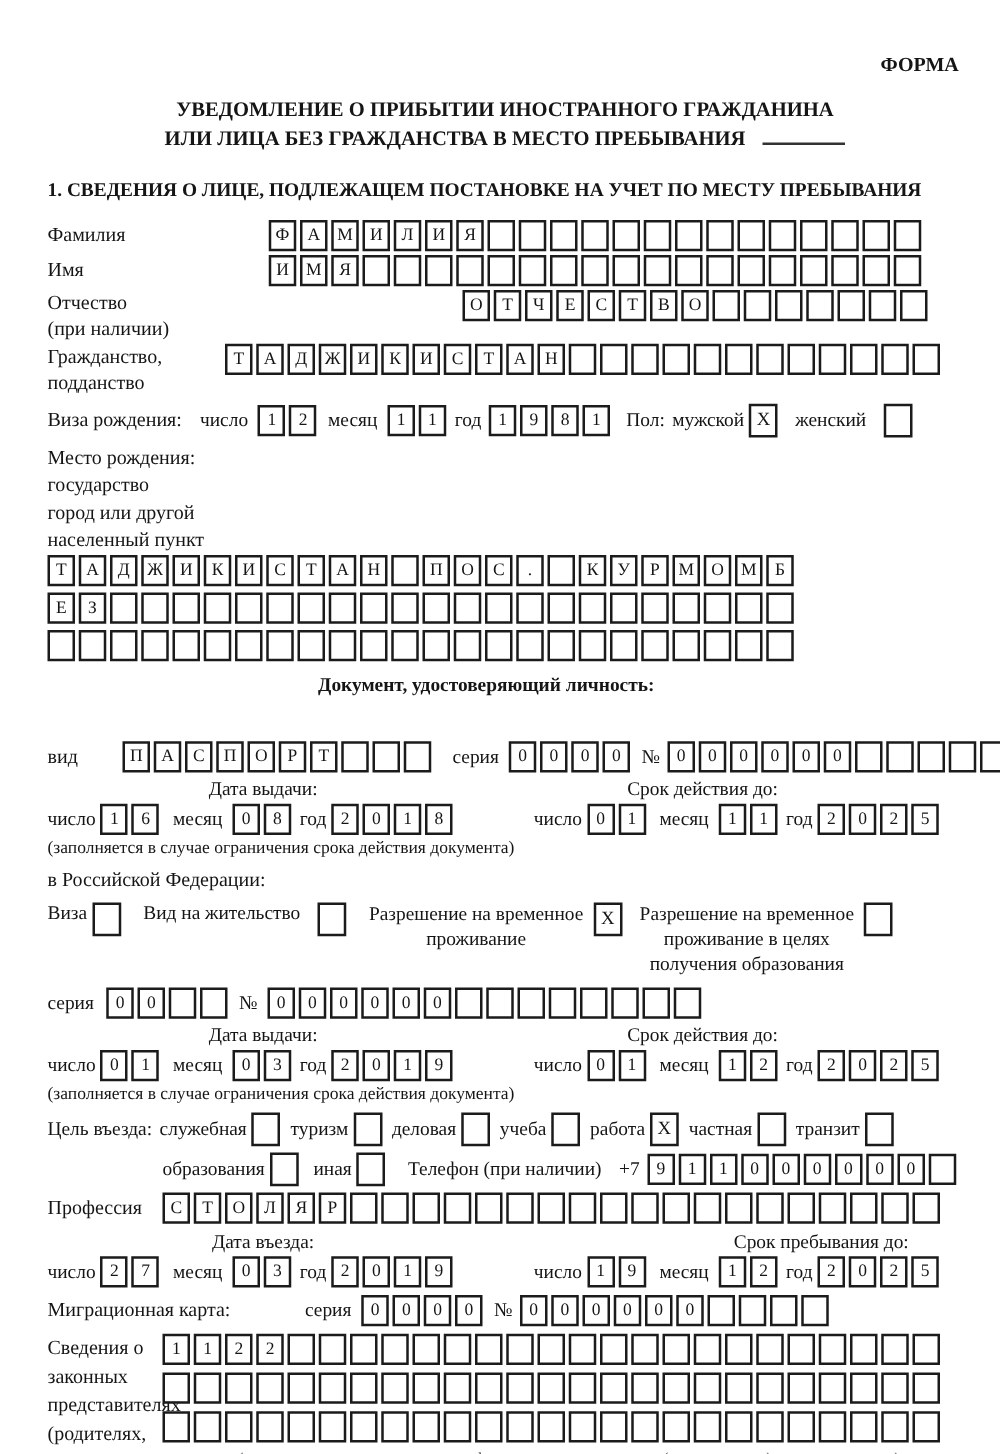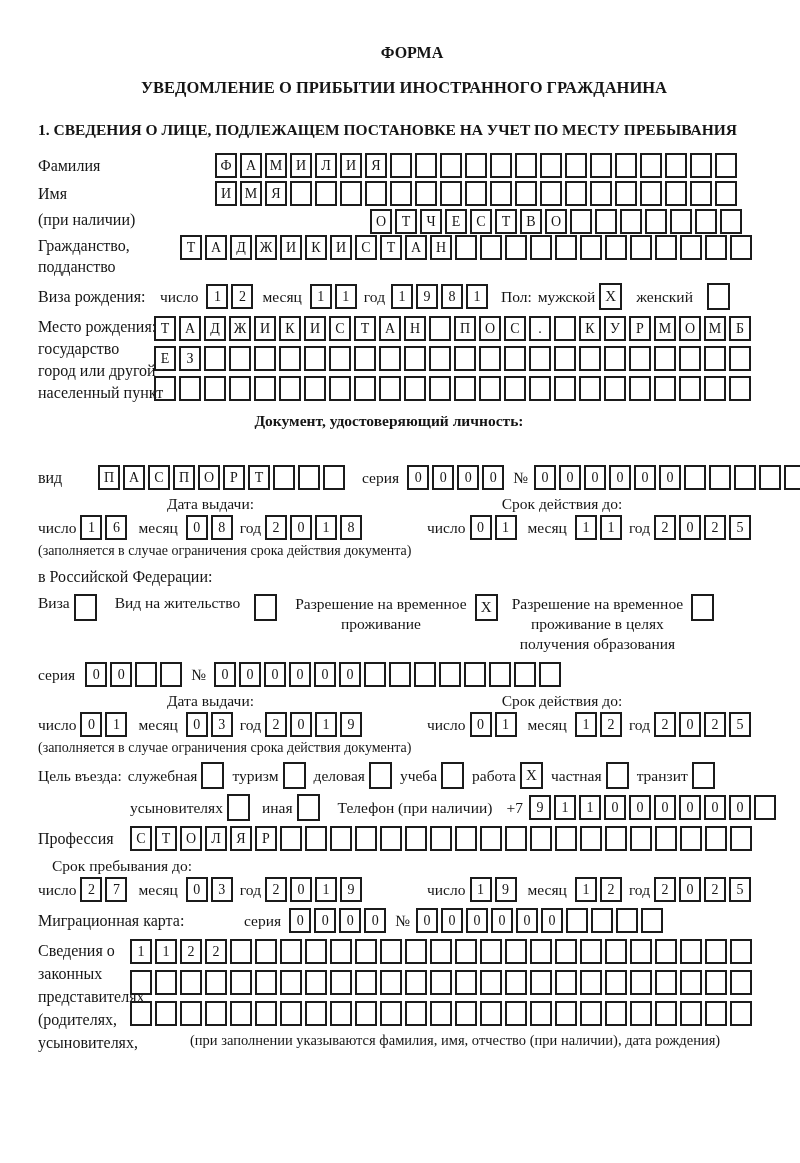--- a/index.html
+++ b/index.html
@@ -1,20 +1,20 @@
 <!DOCTYPE html>
 <html><head>
 <meta charset="utf-8">
 <style>
   html,body{margin:0;padding:0;background:#ffffff;}
   body{width:800px;height:1163px;overflow:hidden;font-family:"Liberation Serif",serif;color:#151515;}
   .page{padding:30px 0 0 38px;}
   .top-right{margin-left:580px;font-size:15px;line-height:19px;}
   .top-right .small{font-size:13.5px;line-height:17px;margin-top:2px;}
-  .forma{margin-top:14px;padding-right:14px;text-align:center;font-weight:bold;font-size:16px;}
+  .forma{margin-top:14px;padding-right:33px;text-align:right;font-weight:bold;font-size:16px;}
   .title{margin-top:14px;text-align:center;font-weight:bold;font-size:16.5px;line-height:23px;padding-right:30px;}
   .tunder{display:inline-block;width:66px;border-bottom:2px solid #333;height:13px;margin-left:14px;}
   .sec-heading{margin-top:22px;font-weight:bold;font-size:15.5px;margin-bottom:14px;}
   .frow{display:flex;align-items:center;margin-bottom:3px;}
   .frow.top{align-items:flex-start;}
   .lbl{font-size:16px;flex:none;}
   .lbl2{font-size:16px;line-height:21px;flex:none;}
   .lbl2 span{display:block;}
   .cells{display:inline-flex;flex:none;}
   .cell{box-sizing:border-box;width:22px;height:25px;border:2px solid #1b1b1b;margin-right:3px;
@@ -38,20 +38,23 @@
 </head>
 <body>
 
 <div class="page">
 
 
   <div class="forma">ФОРМА</div>
 
   <div class="title">
     <div>УВЕДОМЛЕНИЕ О ПРИБЫТИИ ИНОСТРАННОГО ГРАЖДАНИНА</div>
+    <div>
+      <span>ИЛИ ЛИЦА БЕЗ ГРАЖДАНСТВА В МЕСТО ПРЕБЫВАНИЯ</span><span class="tunder"></span>
+    </div>
   </div>
 
   <div class="sec-heading">1. СВЕДЕНИЯ О ЛИЦЕ, ПОДЛЕЖАЩЕМ ПОСТАНОВКЕ НА УЧЕТ ПО МЕСТУ ПРЕБЫВАНИЯ</div>
 
   <div class="frow">
     <span class="lbl" style="width:177px">Фамилия</span>
     <span class="cells">
         <span class="cell">Ф</span>
         <span class="cell">А</span>
         <span class="cell">М</span>
@@ -98,20 +101,21 @@
         <span class="cell"></span>
         <span class="cell"></span>
         <span class="cell"></span>
         <span class="cell"></span>
         <span class="cell"></span>
       </span>
   </div>
 
   <div class="frow top" style="margin-bottom:1px;">
     <span class="lbl2" style="width:332px">
+      <span>Отчество</span>
       <span>(при наличии)</span>
     </span>
     <span class="cells">
         <span class="cell">О</span>
         <span class="cell">Т</span>
         <span class="cell">Ч</span>
         <span class="cell">Е</span>
         <span class="cell">С</span>
         <span class="cell">Т</span>
         <span class="cell">В</span>
@@ -177,21 +181,21 @@
         <span class="cell">8</span>
         <span class="cell">1</span>
       </span>
     <span class="dlabel gap10">Пол:</span>
     <span class="dlabel gap6">мужской</span>
     <span class="checkbox">X</span>
     <span class="dlabel gap10">женский</span>
     <span class="checkbox gap14"></span>
   </div>
 
-  <div class="frow top" style="margin-bottom:2px;">
+  <div class="frow top" style="margin-bottom:2px;flex-direction:column;">
     <span class="bp-labels">
       <div>Место рождения:</div>
       <div>государство</div>
       <div>город или другой</div>
       <div>населенный пункт</div>
     </span>
     <span class="cellstack">
       <span class="cells" style="display:flex">
           <span class="cell">Т</span>
           <span class="cell">А</span>
@@ -459,21 +463,21 @@
     <span class="checkbox"></span>
     <span class="dlabel gap4">работа</span>
     <span class="checkbox">X</span>
     <span class="dlabel gap4">частная</span>
     <span class="checkbox"></span>
     <span class="dlabel gap4">транзит</span>
     <span class="checkbox"></span>
   </div>
 
   <div class="frow" style="margin-bottom:5px;">
-    <span class="dlabel" style="margin-left:92px">усыновителях</span>
+    <span class="dlabel" style="margin-left:92px">образования</span>
     <span class="checkbox"></span>
     <span class="dlabel gap8">иная</span>
     <span class="checkbox"></span>
     <span class="dlabel gap14">Телефон (при наличии)</span>
     <span class="dlabel gap14">+7</span>
     <span class="cells gap6">
         <span class="cell">9</span>
         <span class="cell">1</span>
         <span class="cell">1</span>
         <span class="cell">0</span>
@@ -511,21 +515,22 @@
         <span class="cell"></span>
         <span class="cell"></span>
         <span class="cell"></span>
         <span class="cell"></span>
         <span class="cell"></span>
         <span class="cell"></span>
       </span>
   </div>
 
   <div class="dates-h">
-    <span style="width:330px;text-align:left;margin-left:14px;">Срок пребывания до:</span>
+    <span style="width:345px;text-align:center;">Дата въезда:</span>
+    <span style="width:330px;text-align:right;margin-left:14px;">Срок пребывания до:</span>
   </div>
 
   <div class="frow" style="margin-bottom:6px;">
     <span class="dlabel">число</span>
     <span class="cells gap4">
         <span class="cell">2</span>
         <span class="cell">7</span>
       </span>
     <span class="dlabel gap8">месяц</span>
     <span class="cells gap8">

